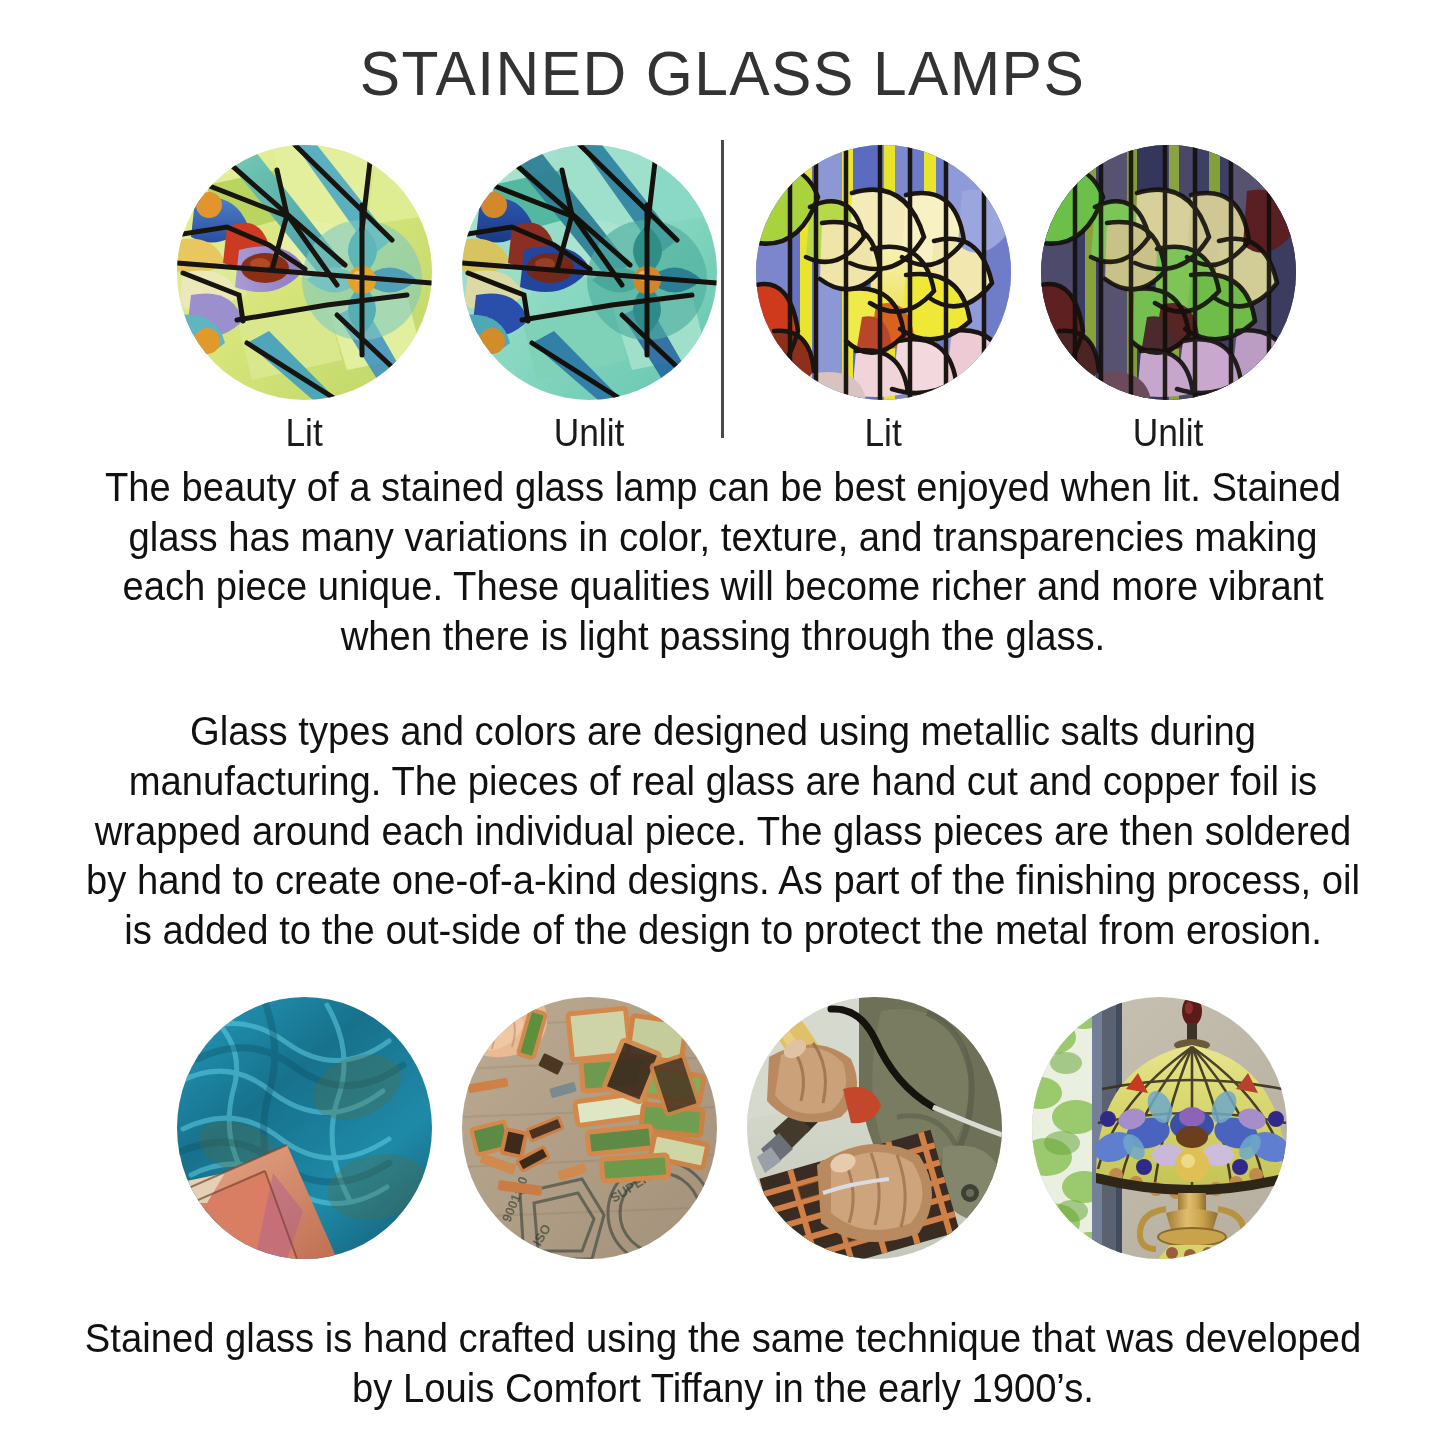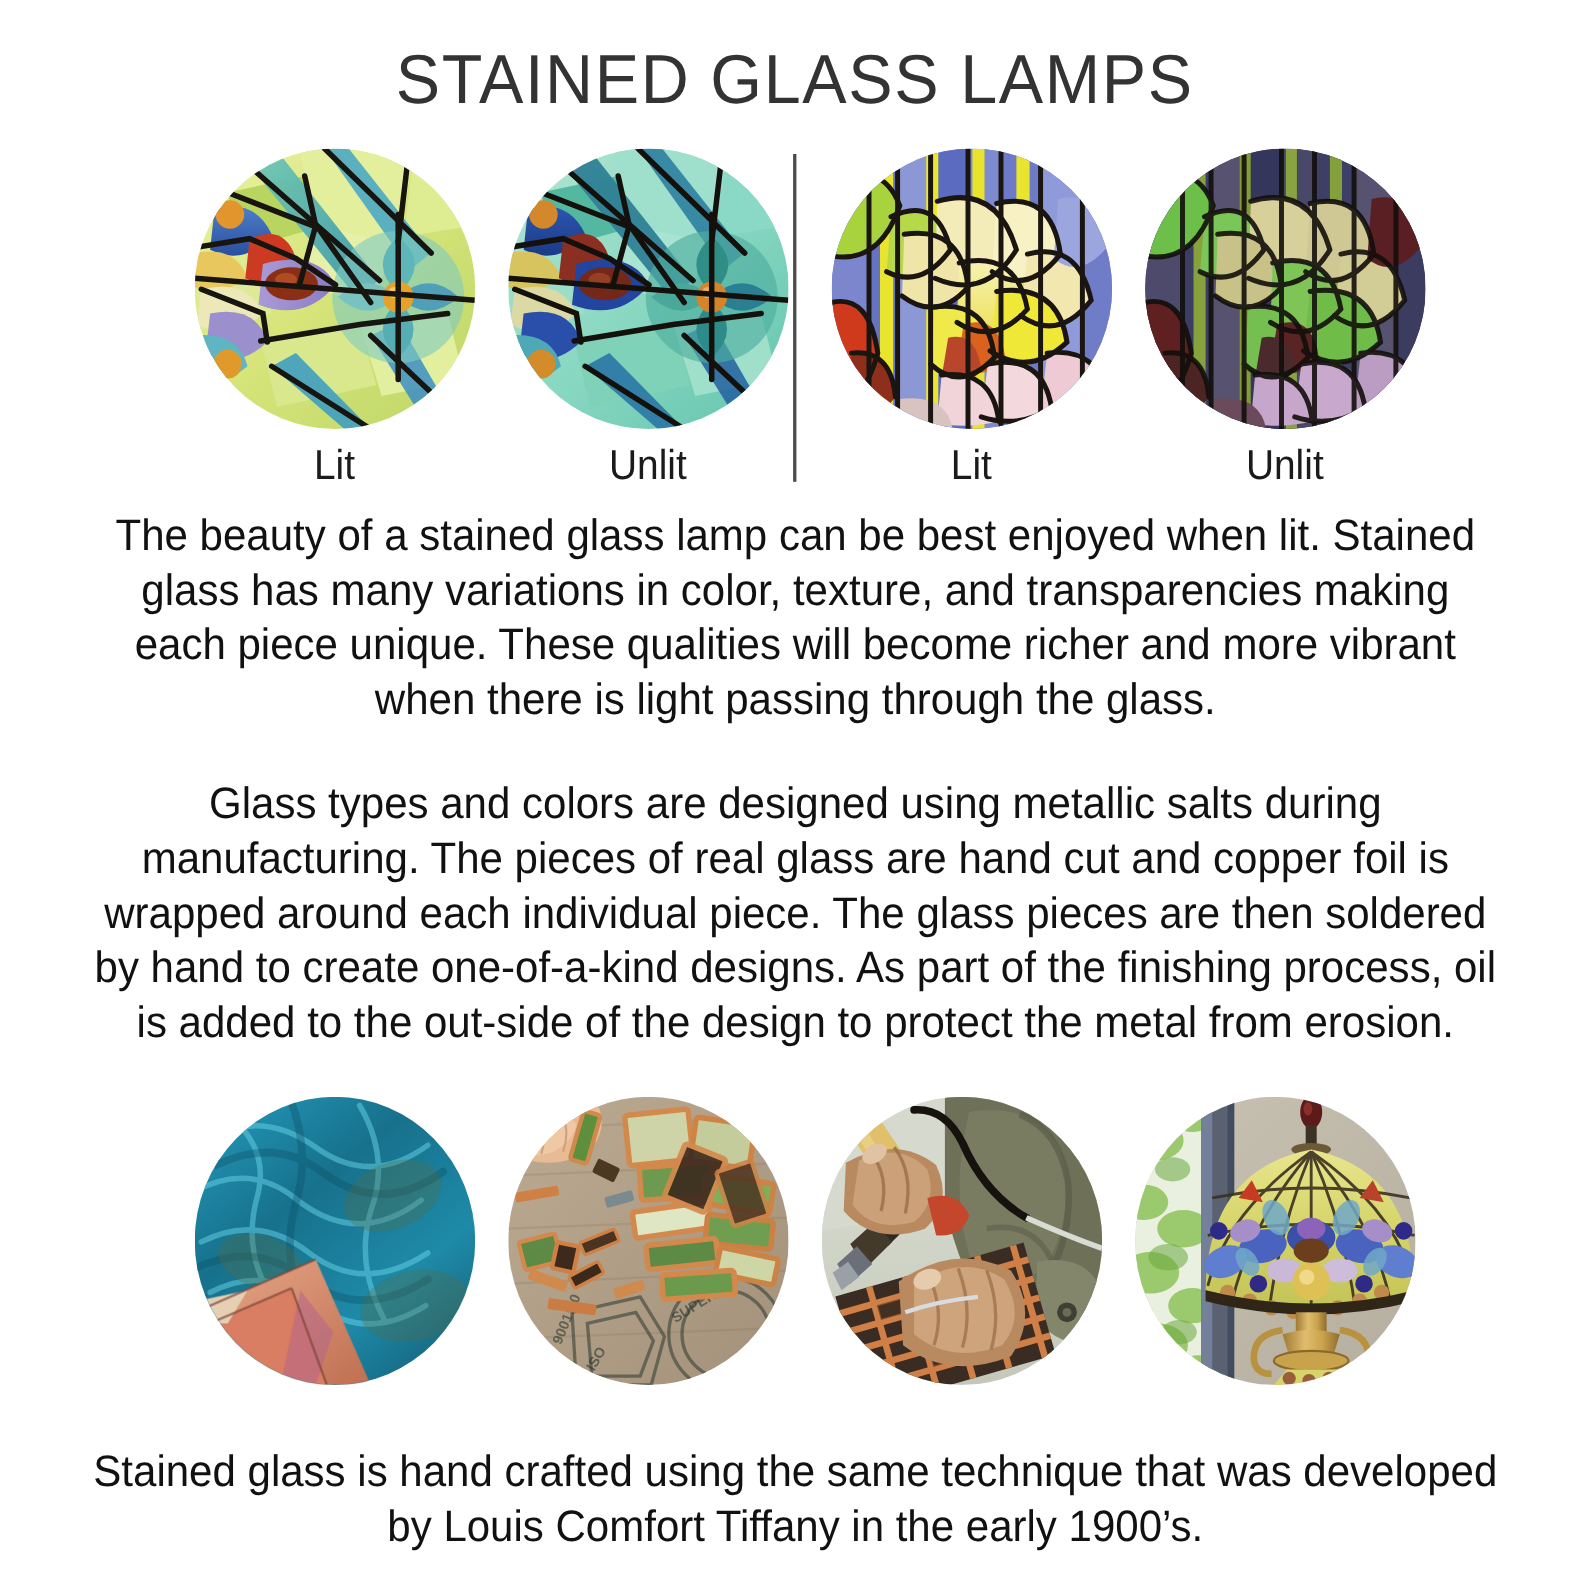--- a/index.html
+++ b/index.html
@@ -33,21 +33,21 @@
     height:310px;
   }
   #comparison-divider {
     position:absolute;
     left:721px; top:5px;
     width:3px; height:298px;
     background:#4a4a4a;
   }
   .compare-pair {
     position:absolute;
-    top:0;
+    top:10px;
     display:flex;
   }
   #pair-left  { left:173px; }
   #pair-right { left:752px; }
   .compare-cell { width:263px; display:flex; flex-direction:column; align-items:center; }
   .compare-cell + .compare-cell { margin-left:22px; }
 
   .glass-circle {
     width:255px; height:255px;
     border-radius:50%;

